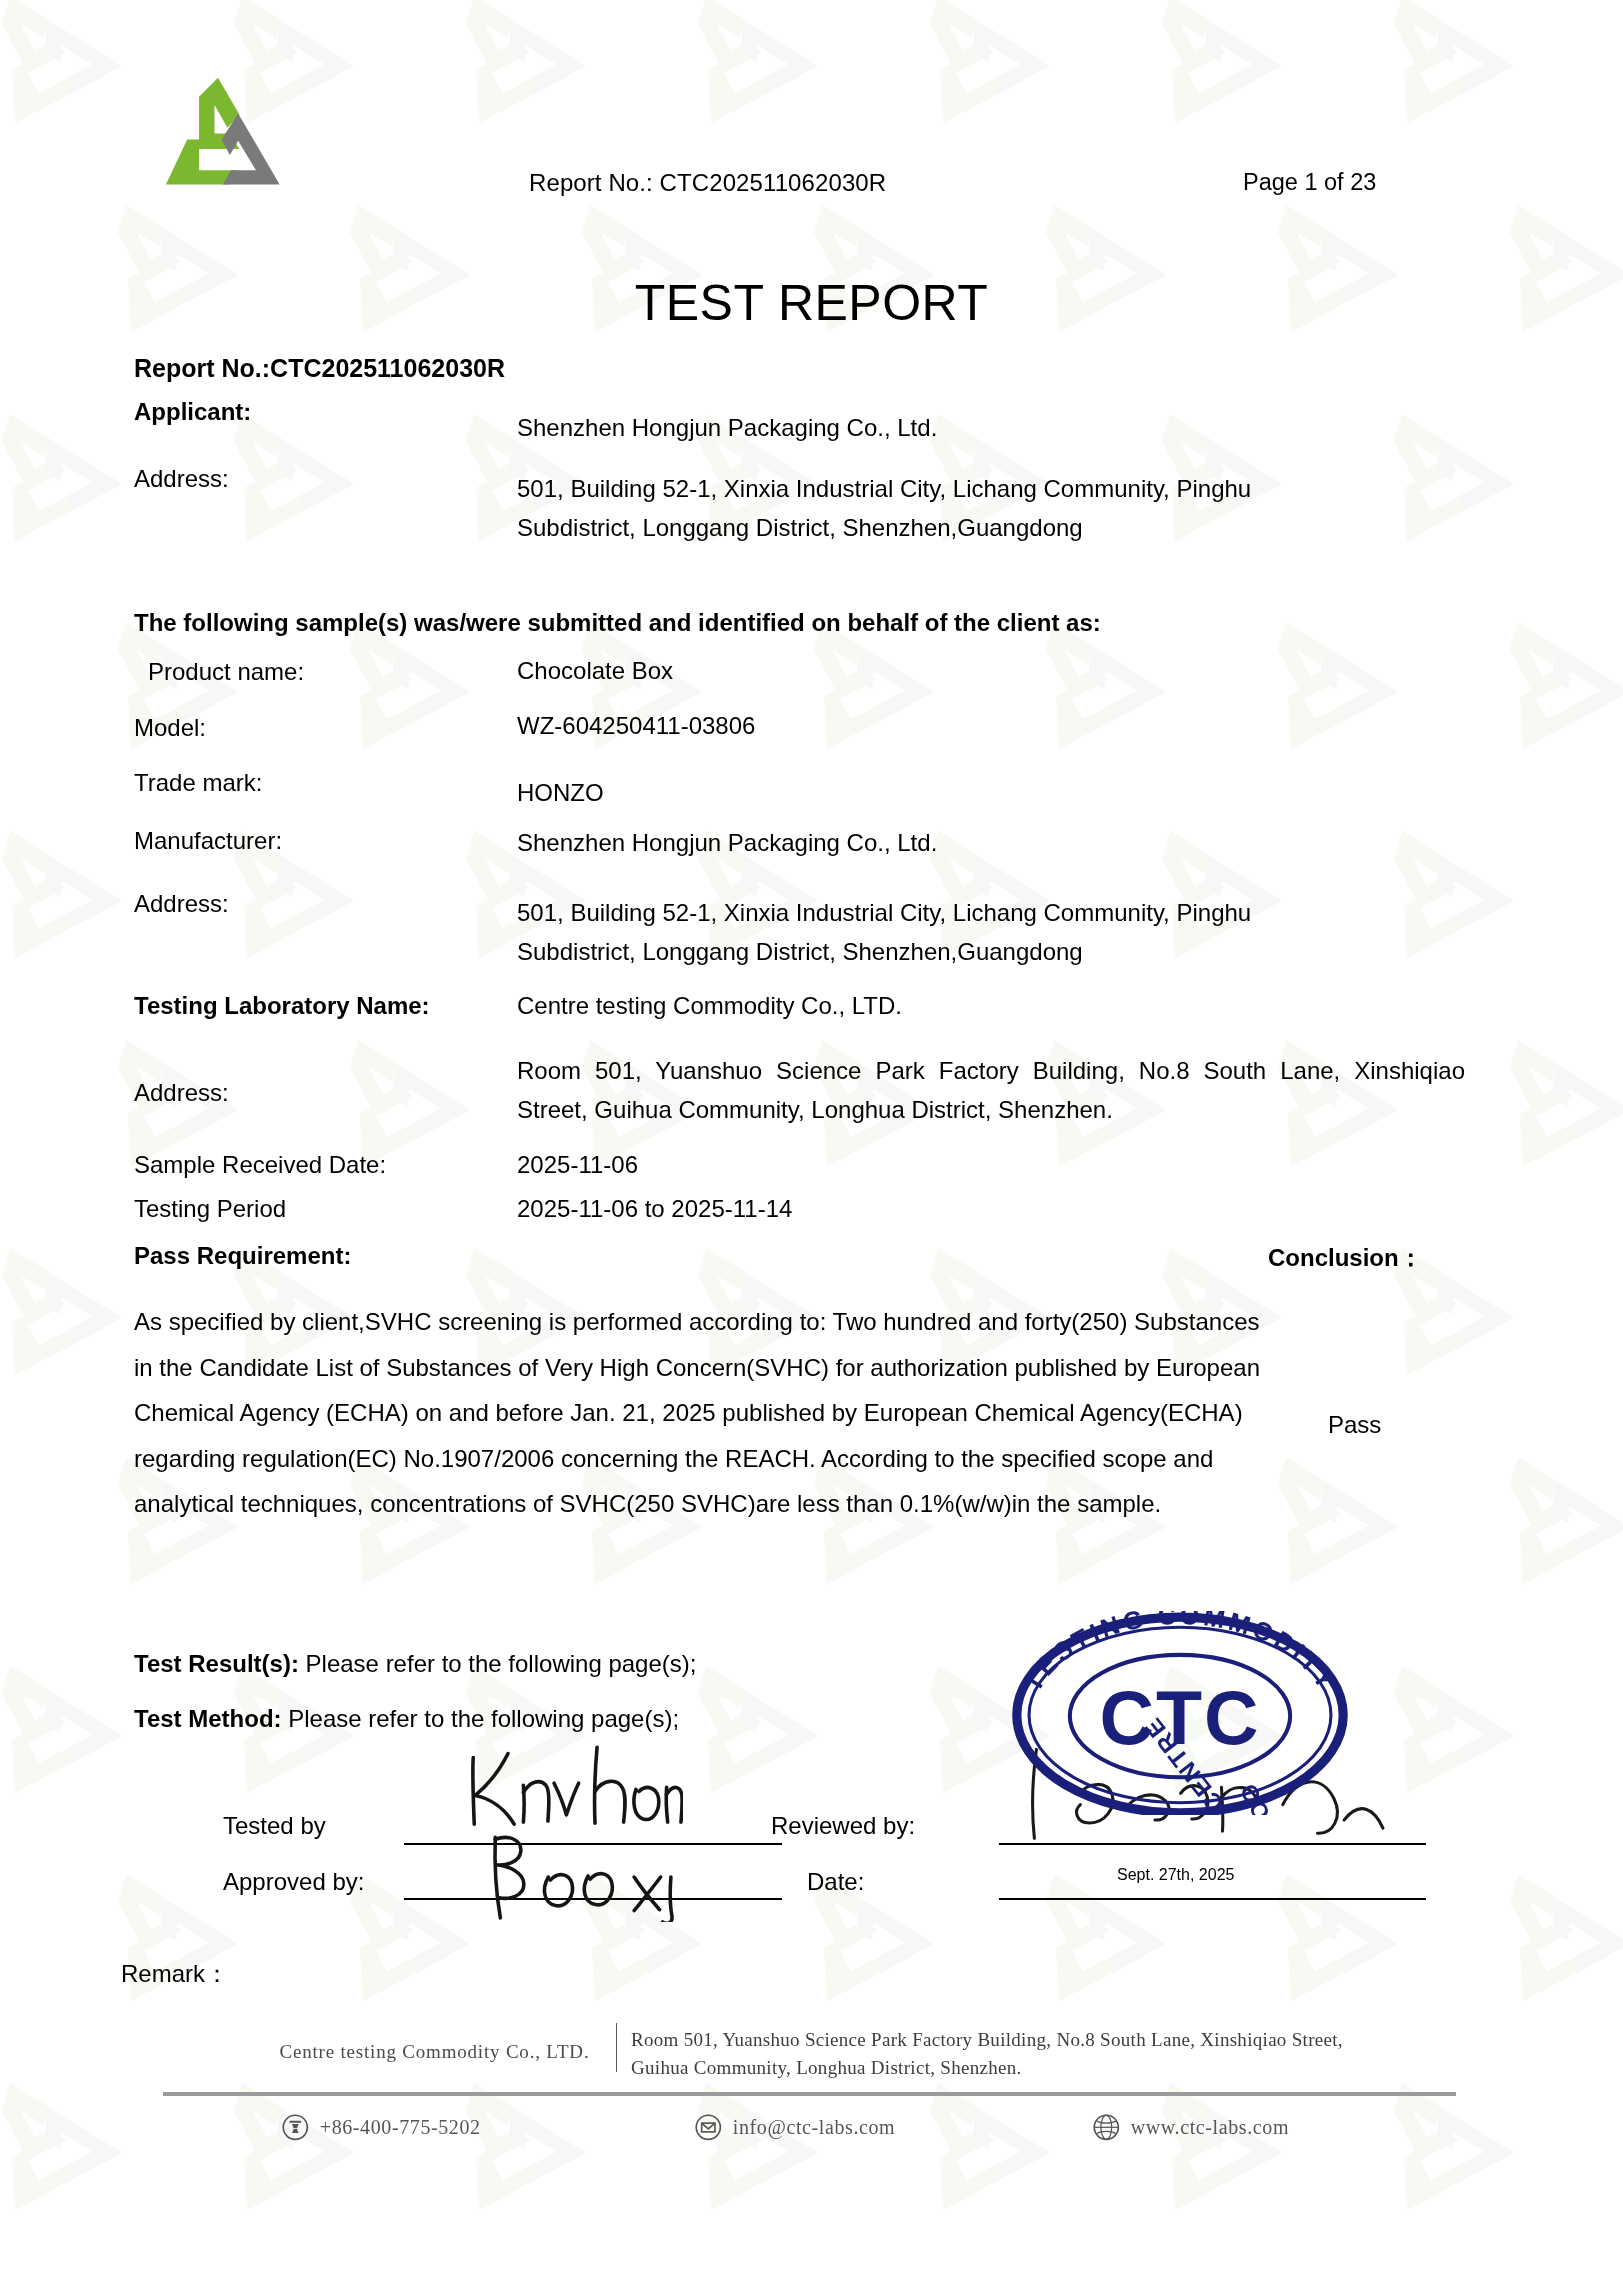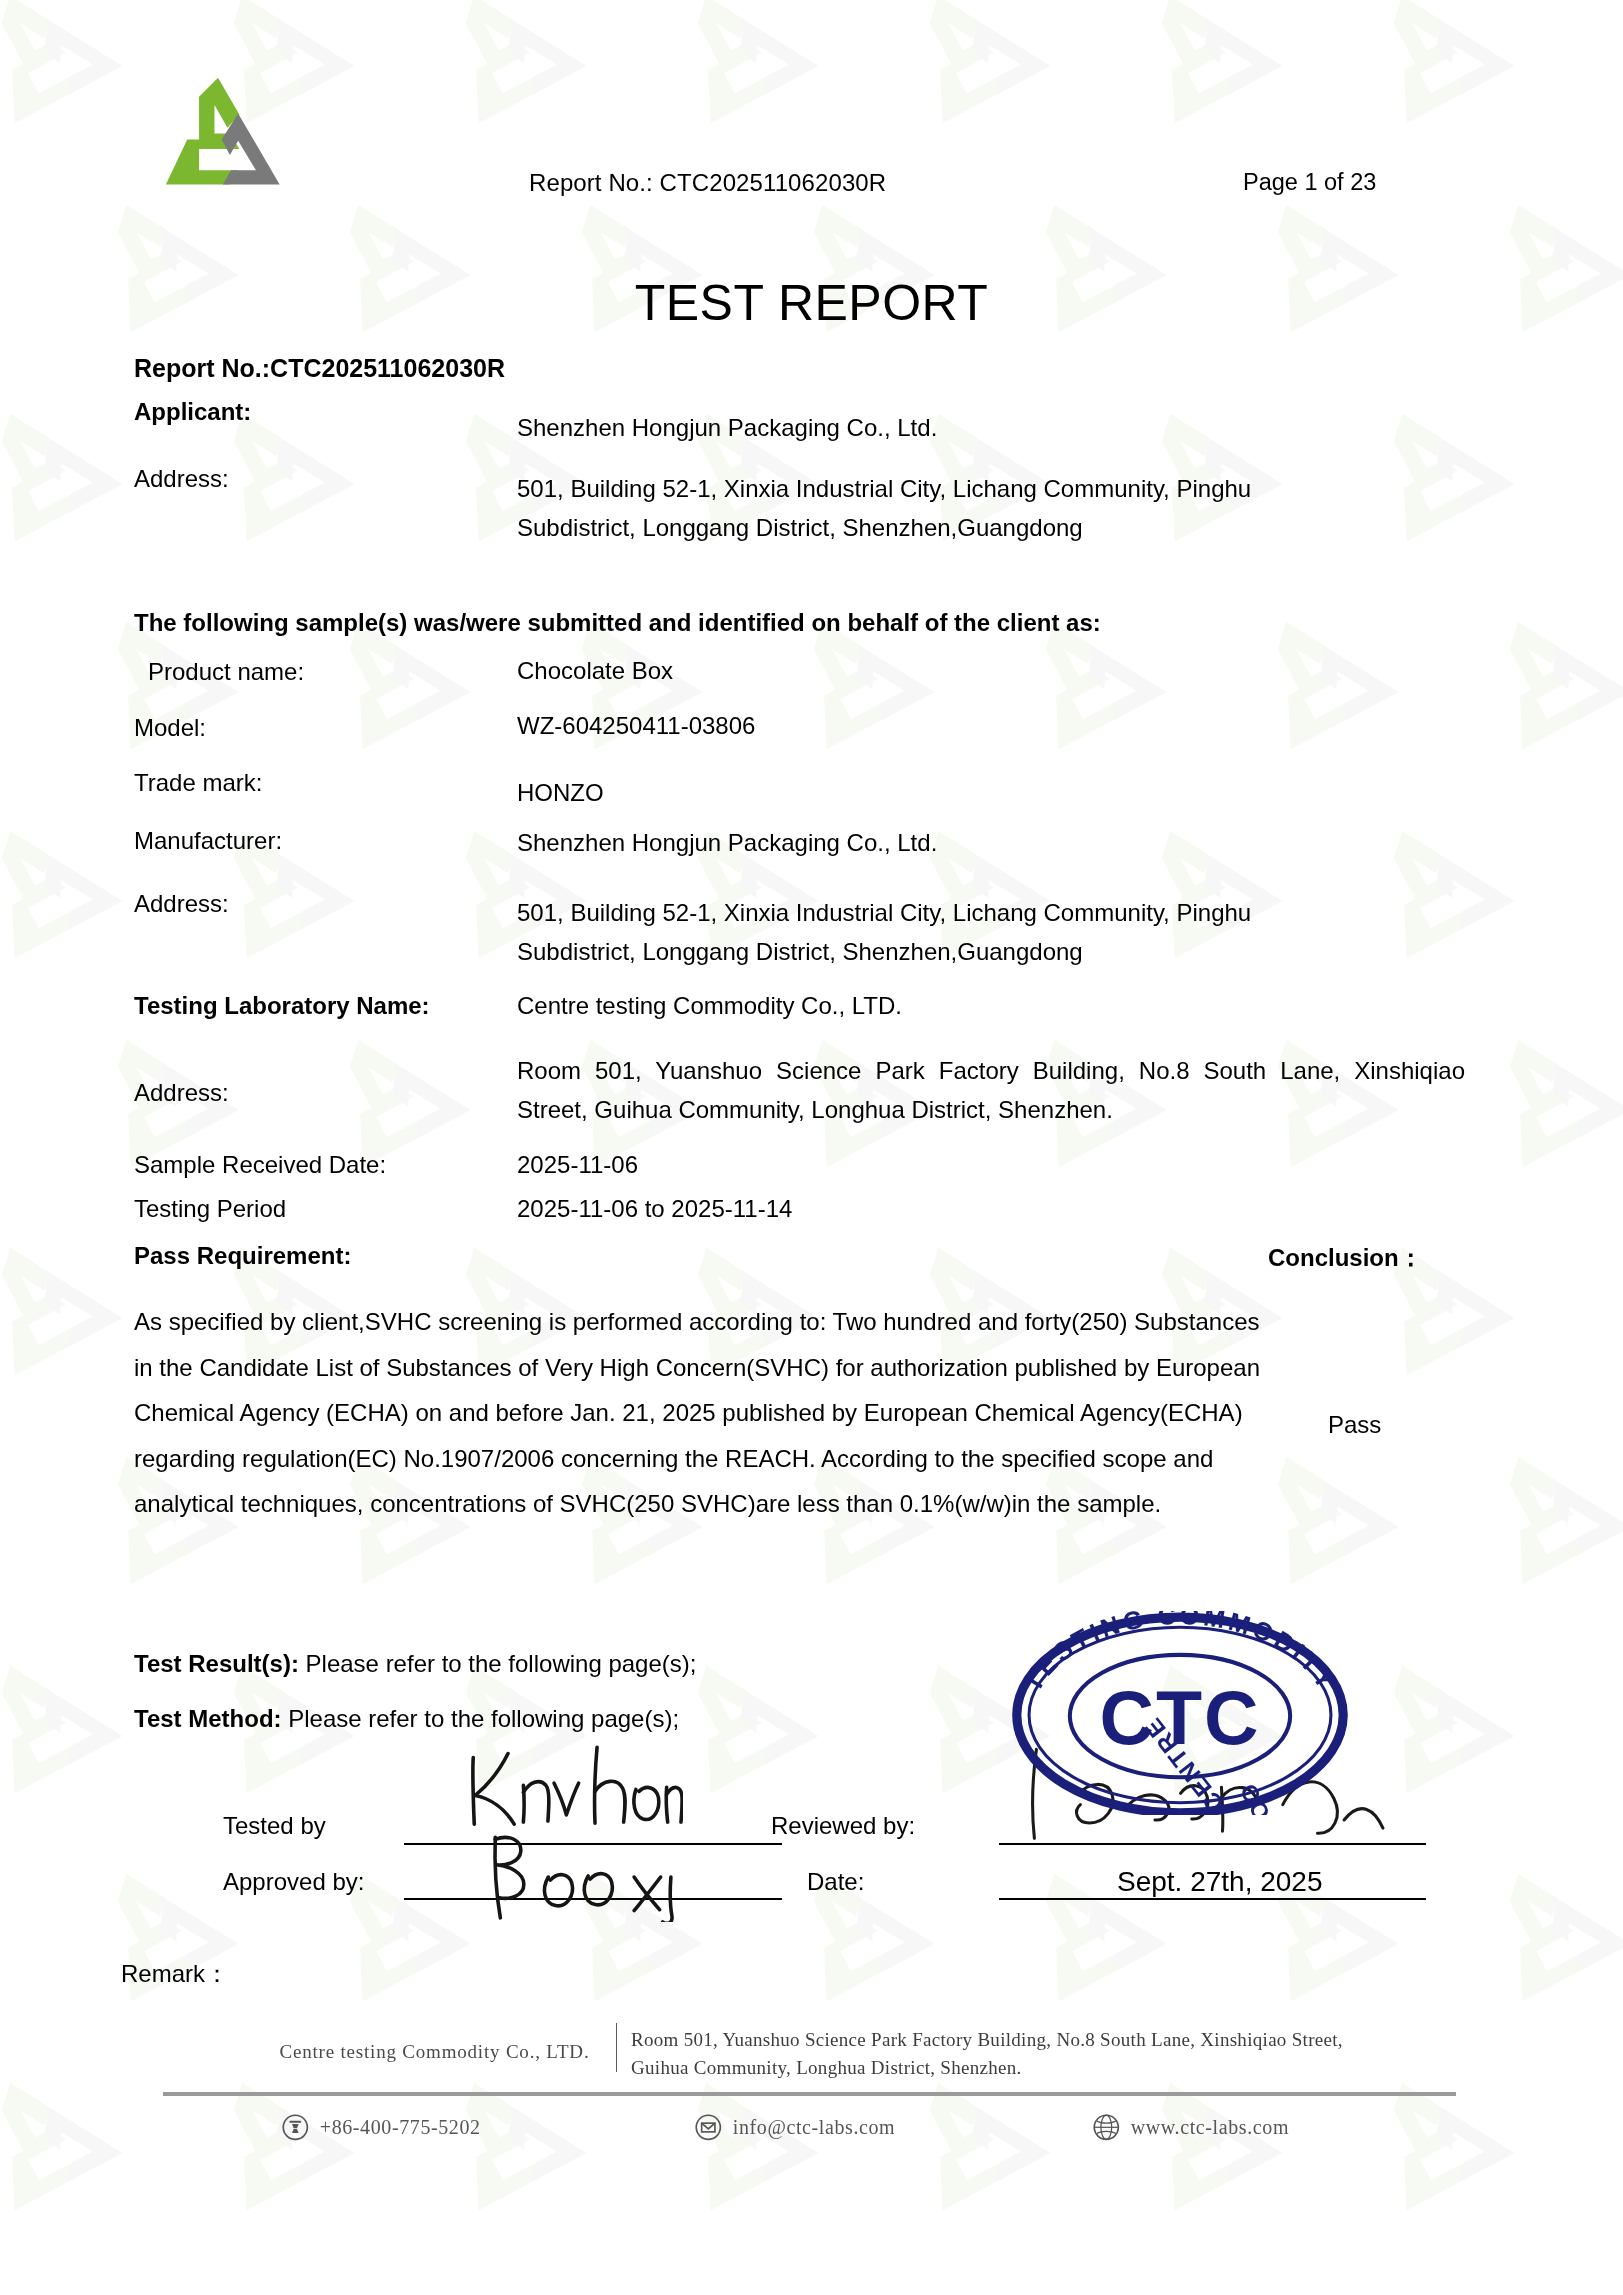--- a/index.html
+++ b/index.html
@@ -168,21 +168,21 @@
     font-size: 24px;
     white-space: nowrap;
   }
   .sig-rule {
     position: absolute;
     height: 0;
     border-bottom: 2px solid #000000;
   }
   .date-value {
     position: absolute;
-    font-size: 28px;
+    font-size: 16px;
     white-space: nowrap;
   }
 
   
   .sig-draw { position: absolute; }
   .sig-draw svg { display: block; }
 
   
   #ctc-stamp {
     position: absolute;

